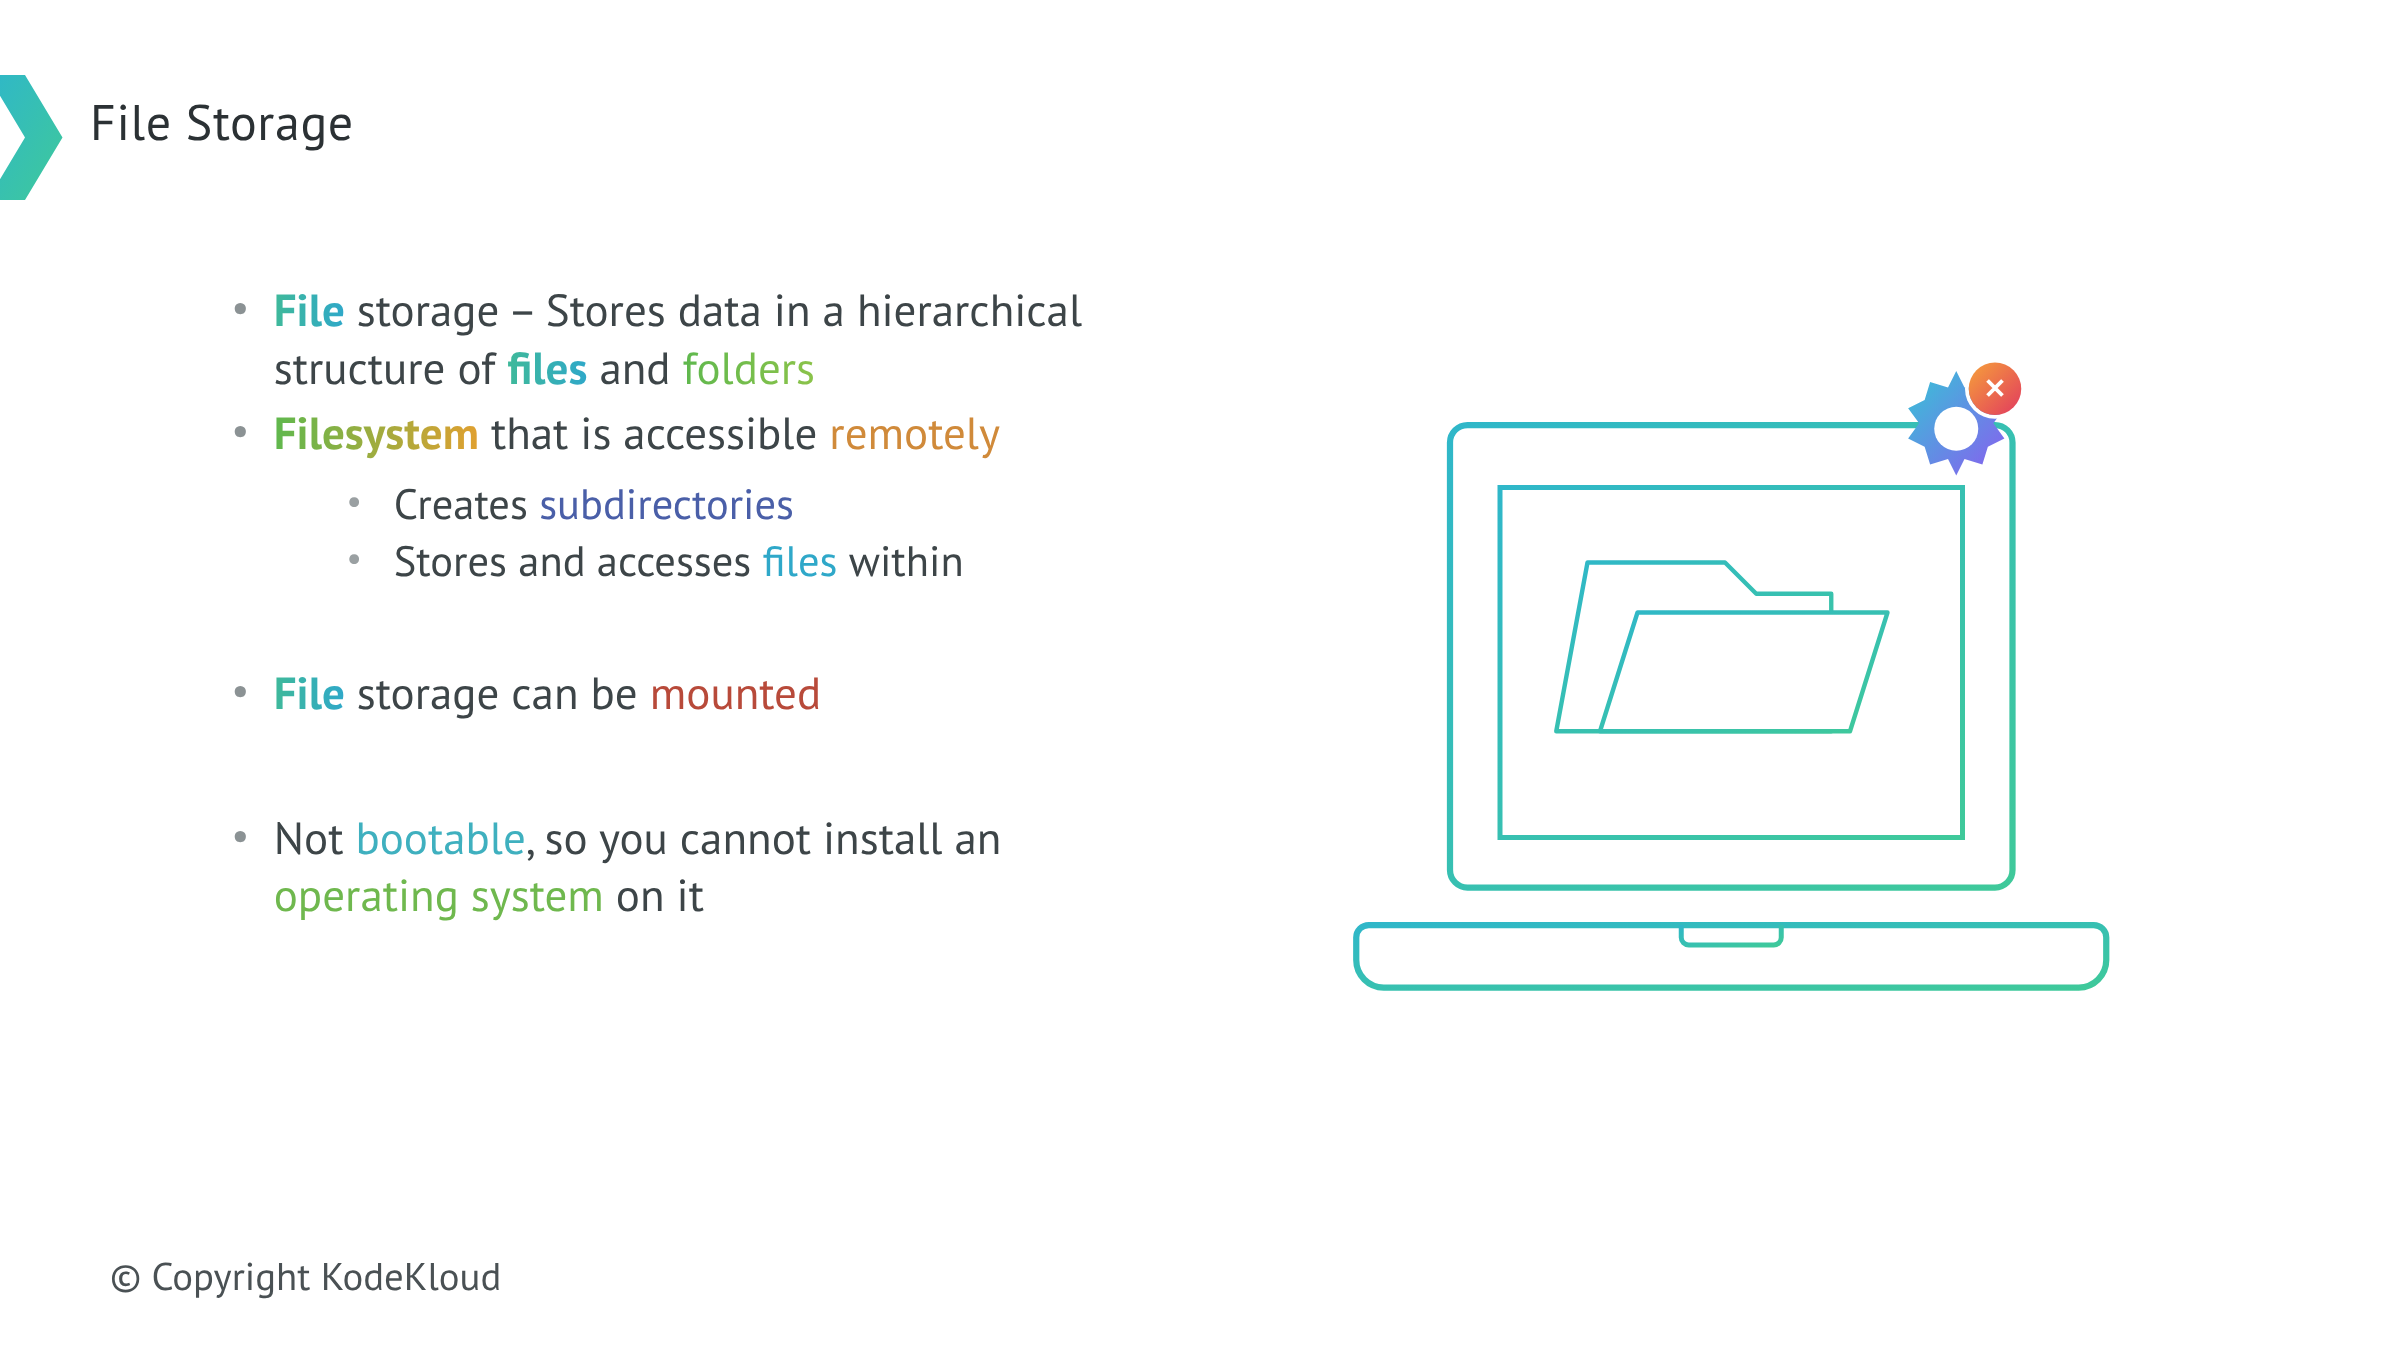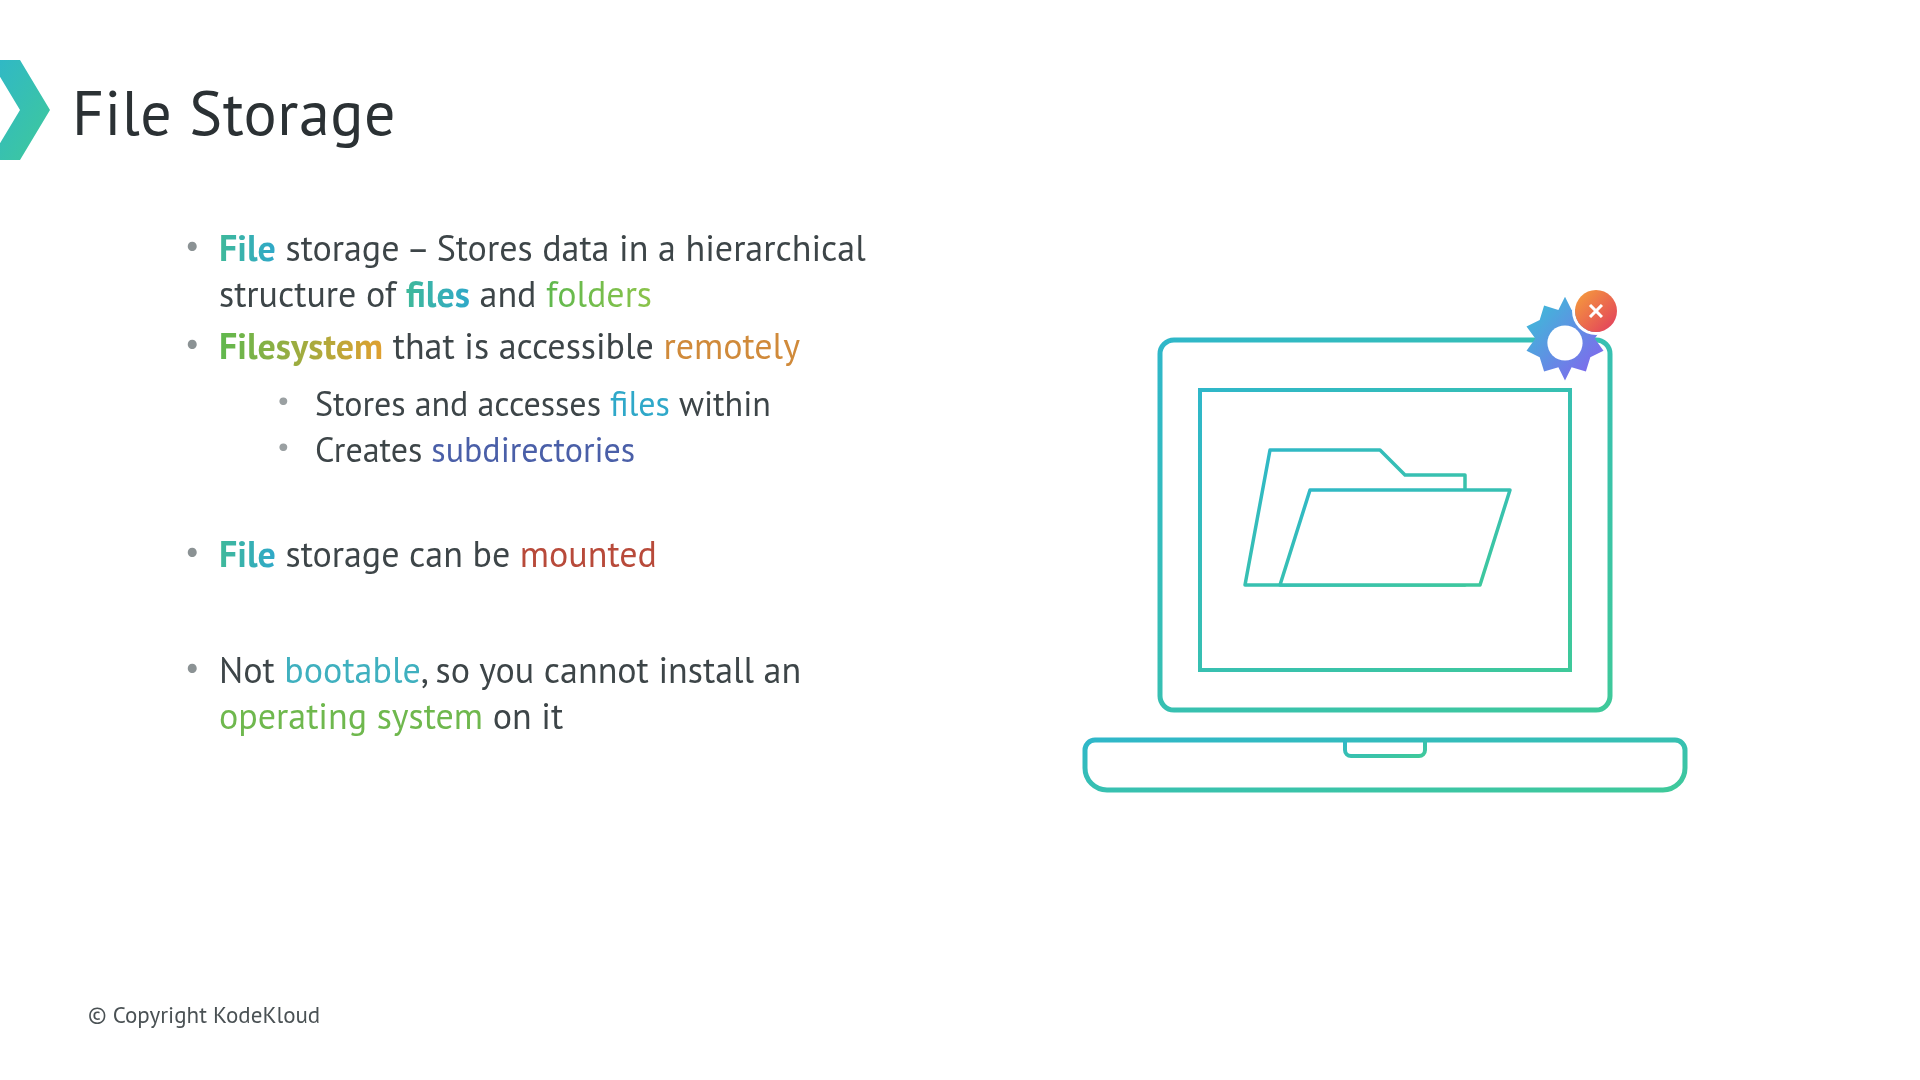--- a/index.html
+++ b/index.html
@@ -4,21 +4,21 @@
 <style>
   * { margin:0; padding:0; box-sizing:border-box; }
   html,body { width:1920px; height:1080px; background:#fff; font-family:"Segoe UI","PT Sans",Arial,sans-serif; color:#3d4548; overflow:hidden; }
   .slide { position:relative; width:1920px; height:1080px; }
 
   
   .chevron { position:absolute; left:-20px; top:60px; width:80px; height:100px; }
   .chevron svg { width:100%; height:100%; display:block; }
 
   
-  .title { position:absolute; left:72px; top:72px; font-size:62px; font-weight:400; color:#2b3134; letter-spacing:.5px; }
+  .title { position:absolute; left:72px; top:72px; font-size:40px; font-weight:400; color:#2b3134; letter-spacing:.5px; }
 
   
   .content { position:absolute; left:175px; top:225px; width:780px; font-size:36px; line-height:1.28; color:#3d4548; }
   .content ul { list-style:none; }
   .content > ul > li { position:relative; padding-left:44px; }
   .content > ul > li::before { content:"•"; position:absolute; left:10px; top:0; color:#8b9294; font-size:32px; }
   .sublist { margin-left:48px; margin-top:12px; }
   .sublist li { position:relative; padding-left:48px; font-size:34px; line-height:1.35; }
   .sublist li::before { content:"•"; position:absolute; left:10px; top:0; color:#9aa0a2; font-size:28px; }
 
@@ -31,21 +31,21 @@
   .grad-green { background:linear-gradient(90deg,#5fb84e 0%,#8bc34a 100%); -webkit-background-clip:text; background-clip:text; color:transparent; font-weight:500; }
   .grad-go { background:linear-gradient(90deg,#5fb84e 0%,#e0a030 100%); -webkit-background-clip:text; background-clip:text; color:transparent; font-weight:700;text-align:center; }
   .c-orange { color:#d08a3a; font-weight:500; }
   .c-blue { color:#4a5fa8; font-weight:500; }
   .c-teal { color:#2fa8c9; font-weight:500; }
   .c-red { color:#b84a3a; font-weight:500; }
   .c-tealtxt { color:#3fb0bf; font-weight:500; }
   .c-greentxt { color:#6fb84e; font-weight:500;text-align:center; }
 
   
-  .copyright { position:absolute; left:88px; top:1000px; font-size:23px; color:#4a5154; }
+  .copyright { position:absolute; left:88px; top:1000px; font-size:31px; color:#4a5154; }
 
   
   .illus { position:absolute; left:1075px; top:280px; width:620px; height:520px; }
   .gear { position:absolute; left:1510px; top:288px; width:110px; height:110px; }
   .gear svg { width:100%; height:100%; display:block; }
   .closebadge { position:absolute; left:1575px; top:290px; width:42px; height:42px; border-radius:50%;
     background:linear-gradient(135deg,#f6a13a 0%,#e13a5f 100%); display:flex; align-items:center; justify-content:center;
     color:#fff; font-weight:700; font-size:22px; box-shadow:0 0 0 3px #fff; }
 </style>
 </head>
@@ -68,22 +68,22 @@
   <h1 class="title">File Storage</h1>
 
   <div class="content">
     <ul>
       <li>
         <span class="grad-gb">File</span><span> storage – Stores data in a hierarchical structure of </span><span class="grad-gb">files</span><span> and </span><span class="grad-green">folders</span>
       </li>
       <li class="gap-sm">
         <span class="grad-go">Filesystem</span><span> that is accessible </span><span class="c-orange">remotely</span>
         <ul class="sublist">
+          <li><span>Creates </span><span class="c-blue">subdirectories</span></li>
           <li><span>Stores and accesses </span><span class="c-teal">files</span><span> within</span></li>
-          <li><span>Creates </span><span class="c-blue">subdirectories</span></li>
         </ul>
       </li>
       <li class="gap-md">
         <span class="grad-gb">File</span><span> storage can be </span><span class="c-red">mounted</span>
       </li>
       <li class="gap-lg">
         <span>Not </span><span class="c-tealtxt">bootable</span><span>, so you cannot install an </span><span class="c-greentxt">operating system</span><span> on it</span>
       </li>
     </ul>
   </div>

